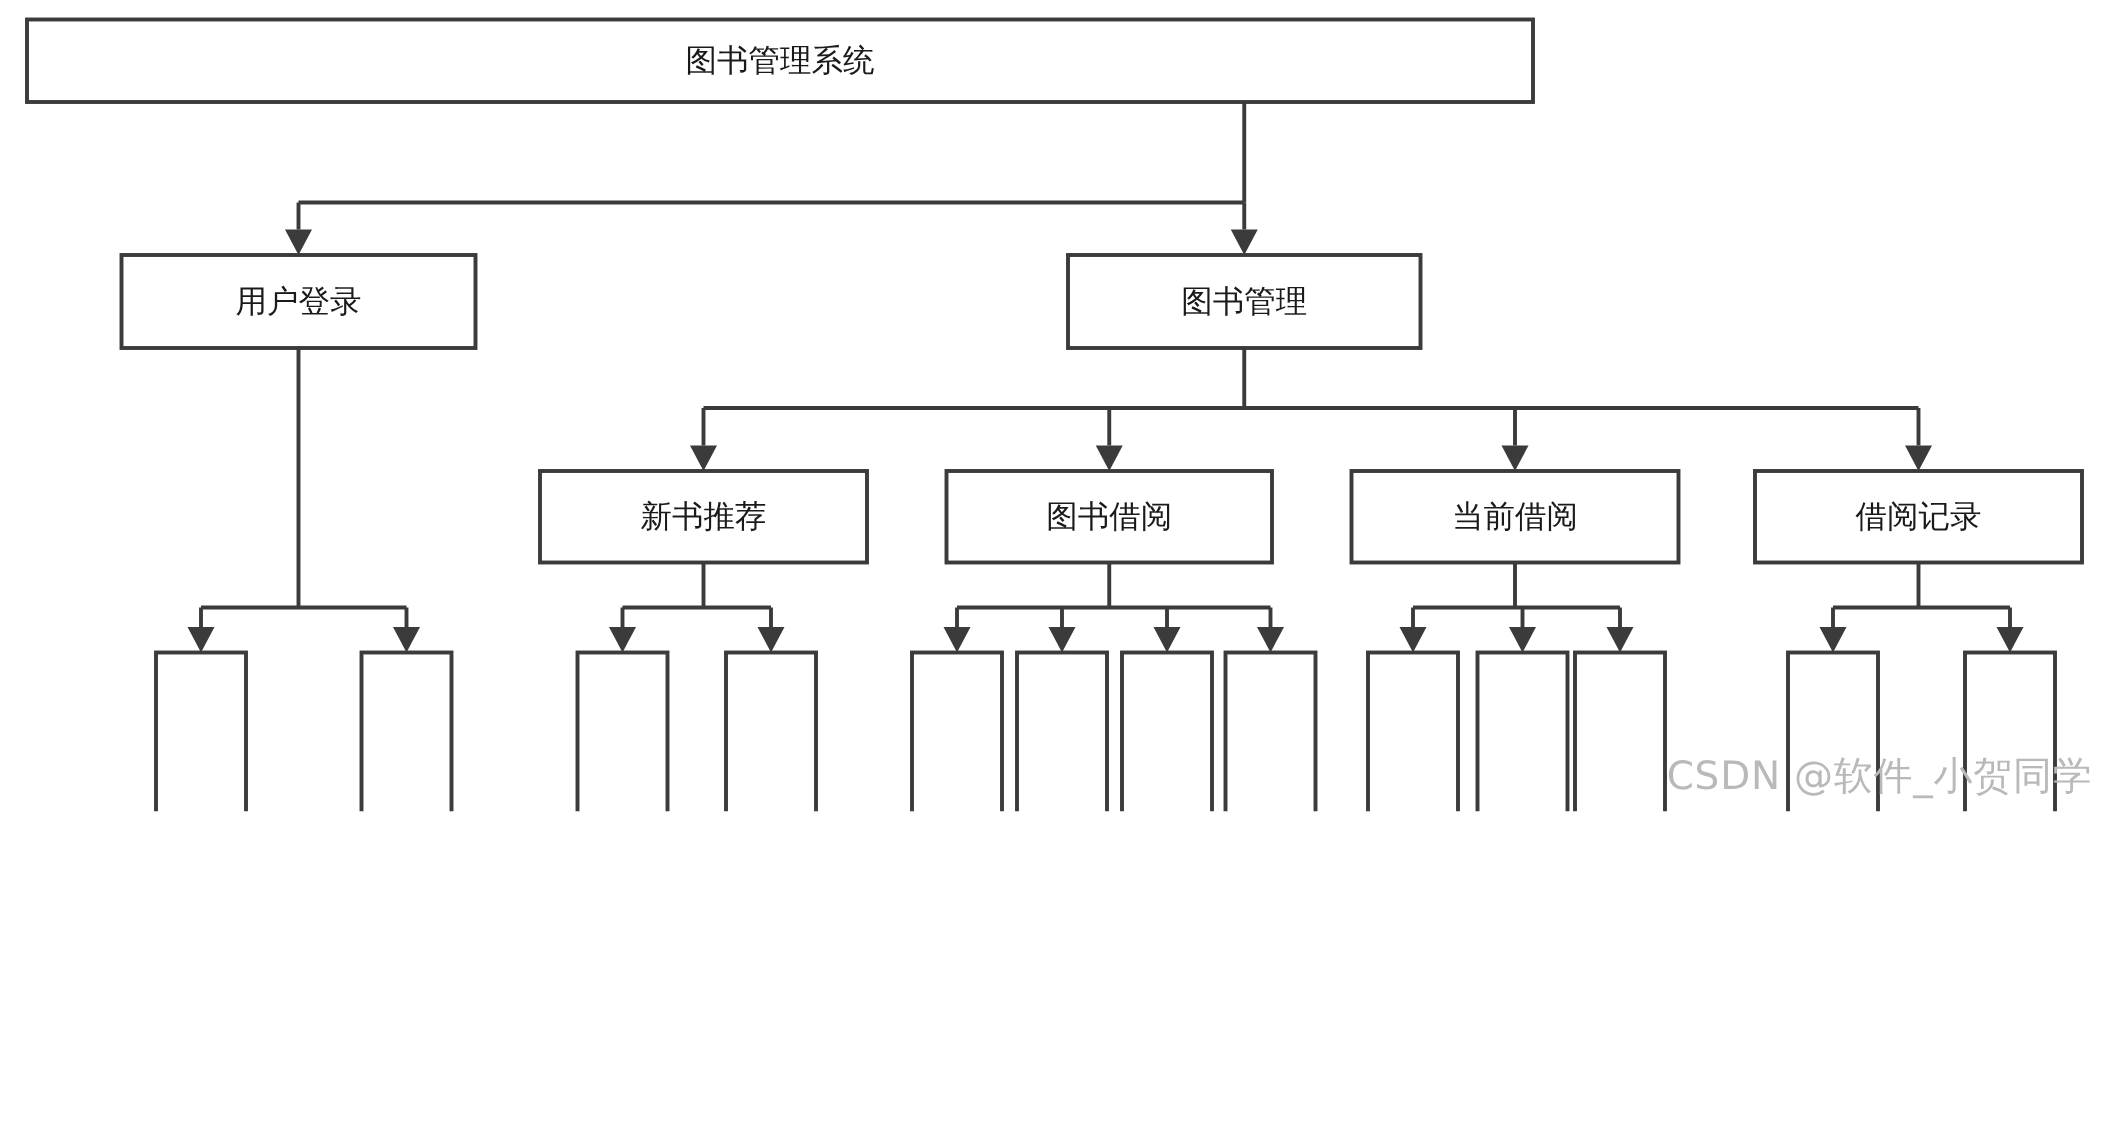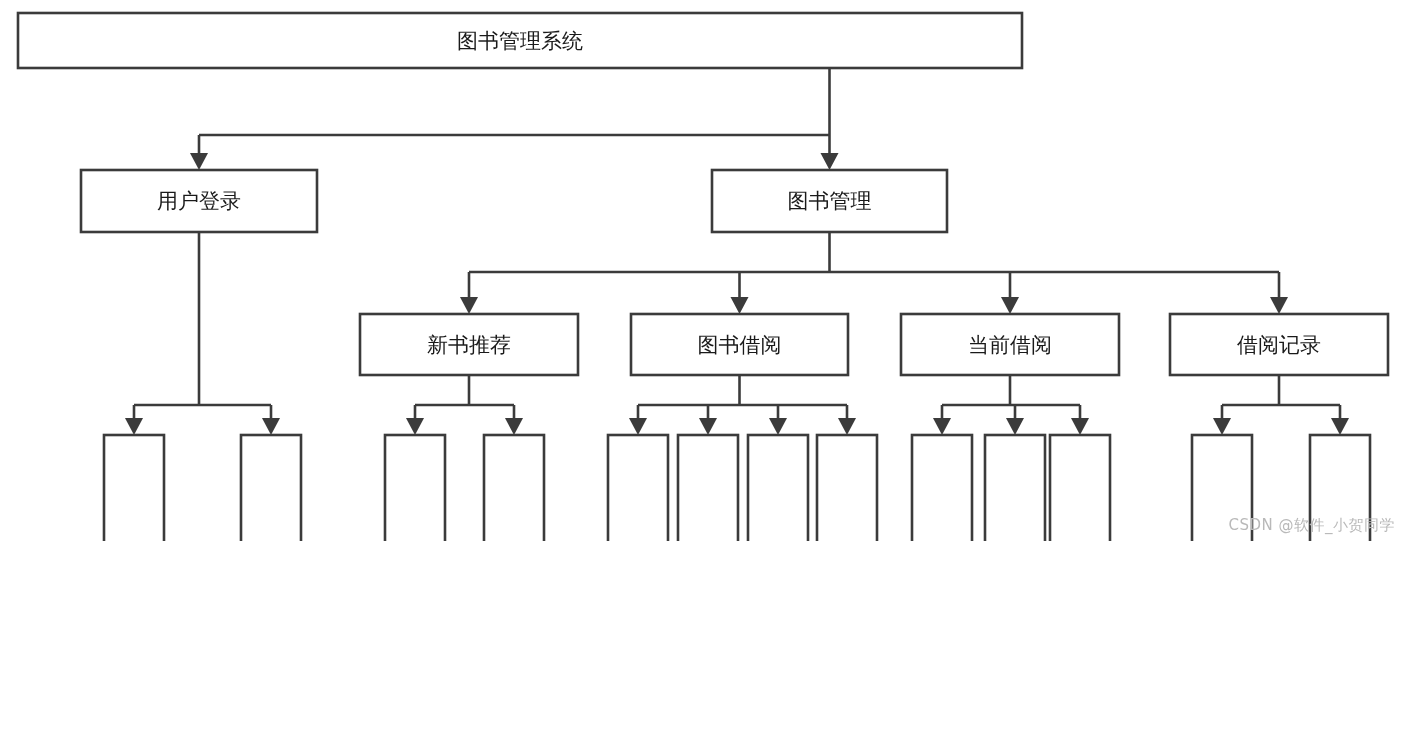--- a/index.html
+++ b/index.html
@@ -69,21 +69,21 @@
     letter-spacing: 2px;
     color: #1a1a1a;
     white-space: nowrap;
     text-align: center;
   }
   .watermark {
     position: absolute;
     right: 10px;
     bottom: 6px;
     font-family: "DejaVu Sans", "Liberation Sans", sans-serif;
-    font-size: 15px;
+    font-size: 26px;
     color: #b9b9b9;
     letter-spacing: 0.5px;
     user-select: none;
   }
 </style>
 </head>
 <body>
 
 <div id="diagram-root">
 

